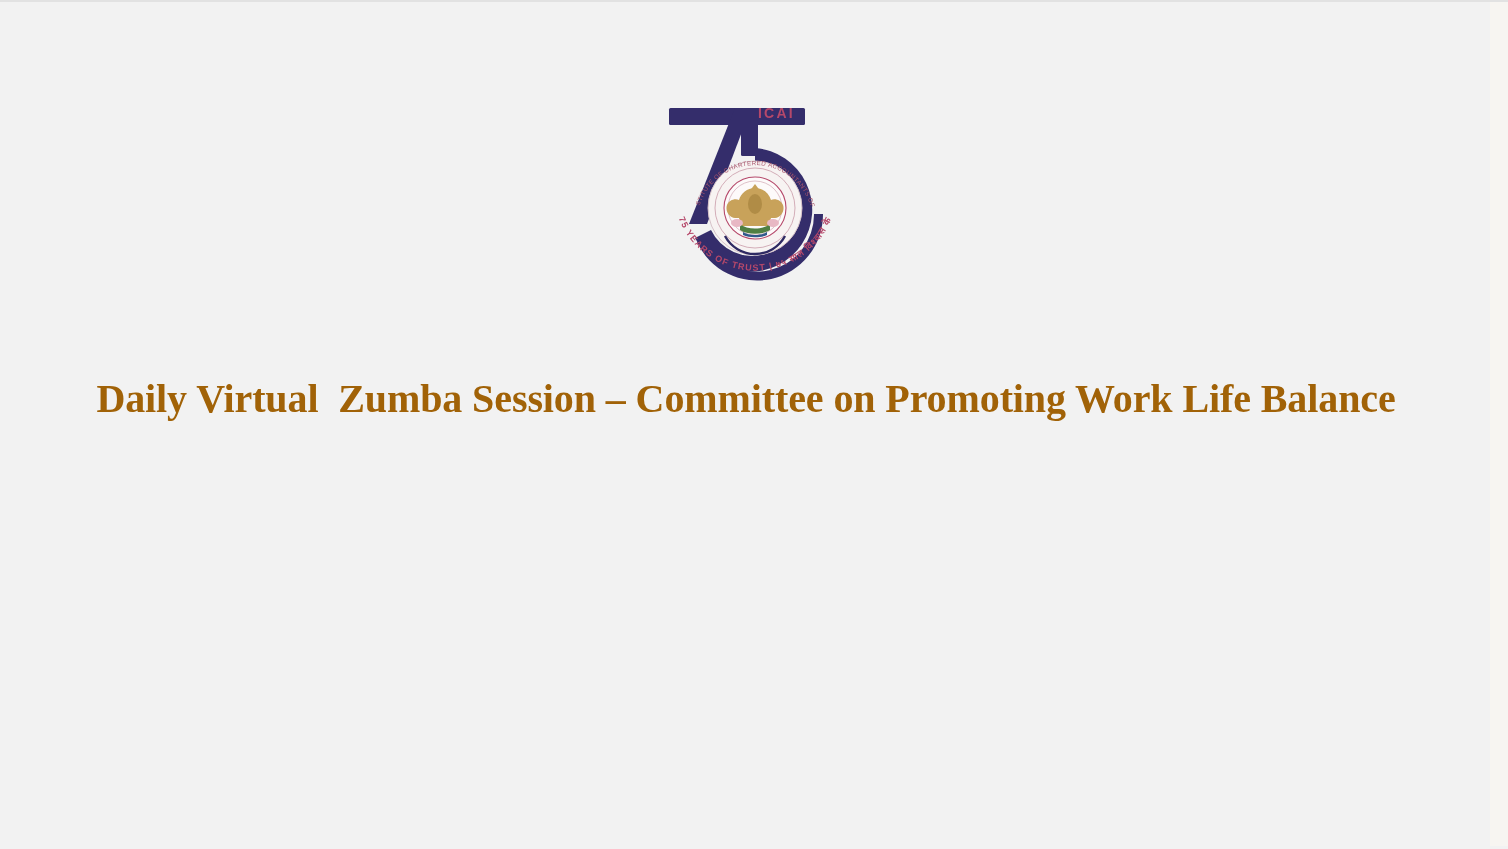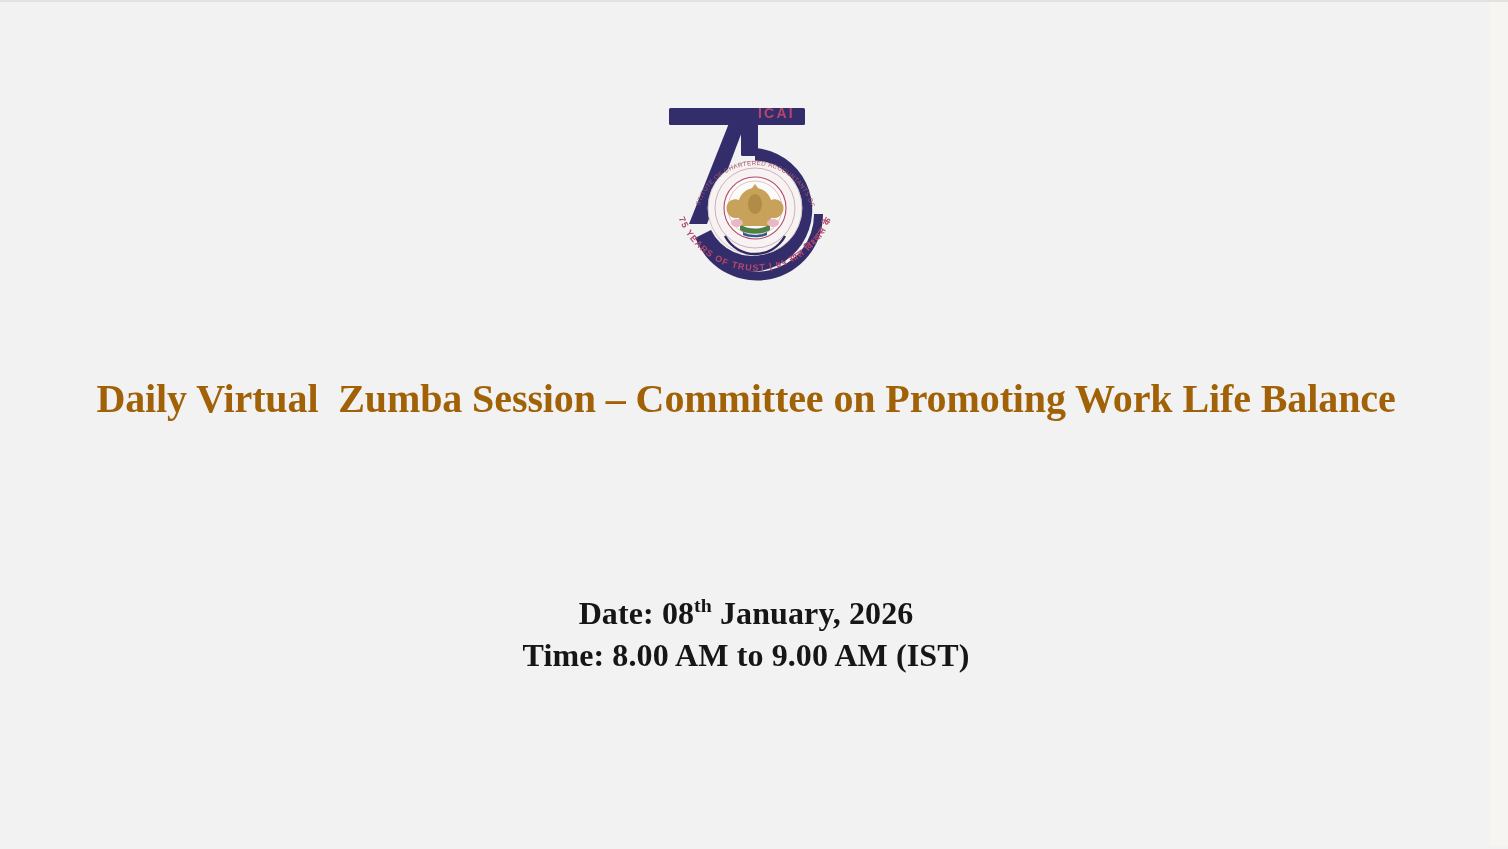--- a/index.html
+++ b/index.html
@@ -165,18 +165,14 @@
       </g>
 
       <text font-family="'Liberation Sans','DejaVu Sans',sans-serif" font-size="9" font-weight="bold" letter-spacing="1.1" fill="#b5486a">
         <textPath href="#arcBottom" startOffset="50%" text-anchor="middle">75 YEARS OF TRUST | ७५ साल विश्वास के</textPath>
       </text>
     </svg>
   </div>
 
   <div class="headline">Daily Virtual  Zumba Session – Committee on Promoting Work Life Balance</div>
 
-  <div class="detail-block">
-    <div class="detail-line"><span>Date: </span><span>08</span><span class="ord">th</span><span> January, 2026</span></div>
-    <div class="detail-line">Time: 8.00 AM to 9.00 AM (IST)</div>
-  </div>
 
 </div>
 
 </body></html>

